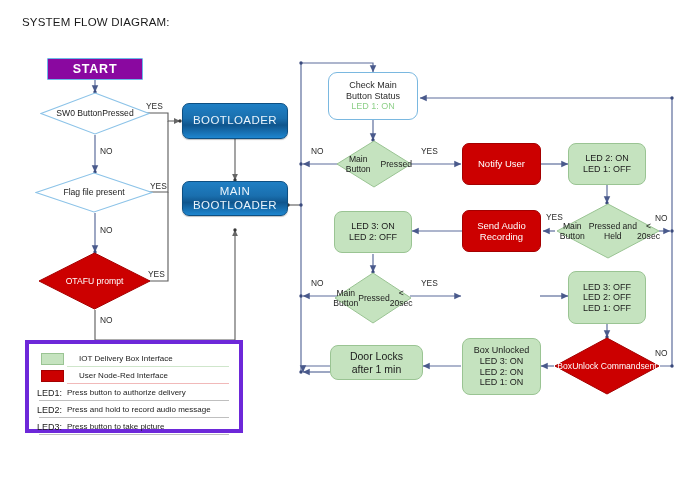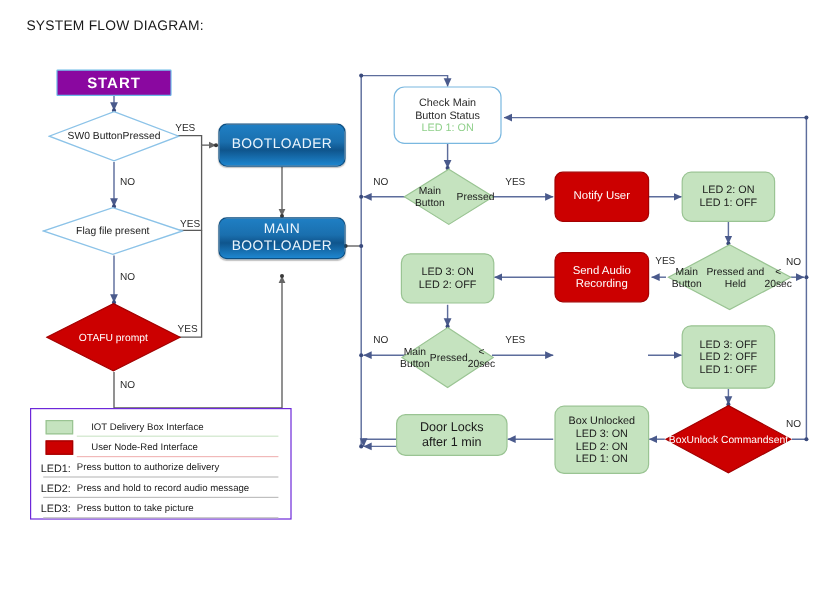--- a/index.html
+++ b/index.html
@@ -67,21 +67,21 @@
   .diamond.white .lbl{color:#1b1b1b;font-size:8.6px;}
   .diamond.green .lbl{color:#1b1b1b;font-size:8.6px;}
   .diamond.red .lbl{color:#ffffff;font-size:8.6px;}
 
   
   .elabel{position:absolute;font-size:8.4px;color:#2b2b2b;white-space:nowrap;}
 
   
   .legend{
     position:absolute;left:25px;top:340px;width:218px;height:93px;
-    background:#ffffff;border:1px solid #6d28d9;box-sizing:border-box;
+    background:#ffffff;border:4px solid #6d28d9;box-sizing:border-box;
     padding:6px 8px 0 8px;
   }
   .legend-row{display:flex;align-items:center;height:17px;position:relative;}
   .legend-swatch{width:23px;height:12px;box-sizing:border-box;margin-left:4px;}
   .sw-green{background:#c5e3bf;border:1px solid #9ac493;}
   .sw-red{background:#cc0000;border:1px solid #a40000;}
   .legend-text{font-size:8px;color:#1b1b1b;margin-left:15px;white-space:nowrap;}
   .legend-row .rule{position:absolute;left:30px;right:2px;bottom:0;height:1px;background:#bfbfbf;}
   .legend-row.g .rule{background:#cfe6cb;}
   .legend-row.r .rule{background:#f1b9b9;}

